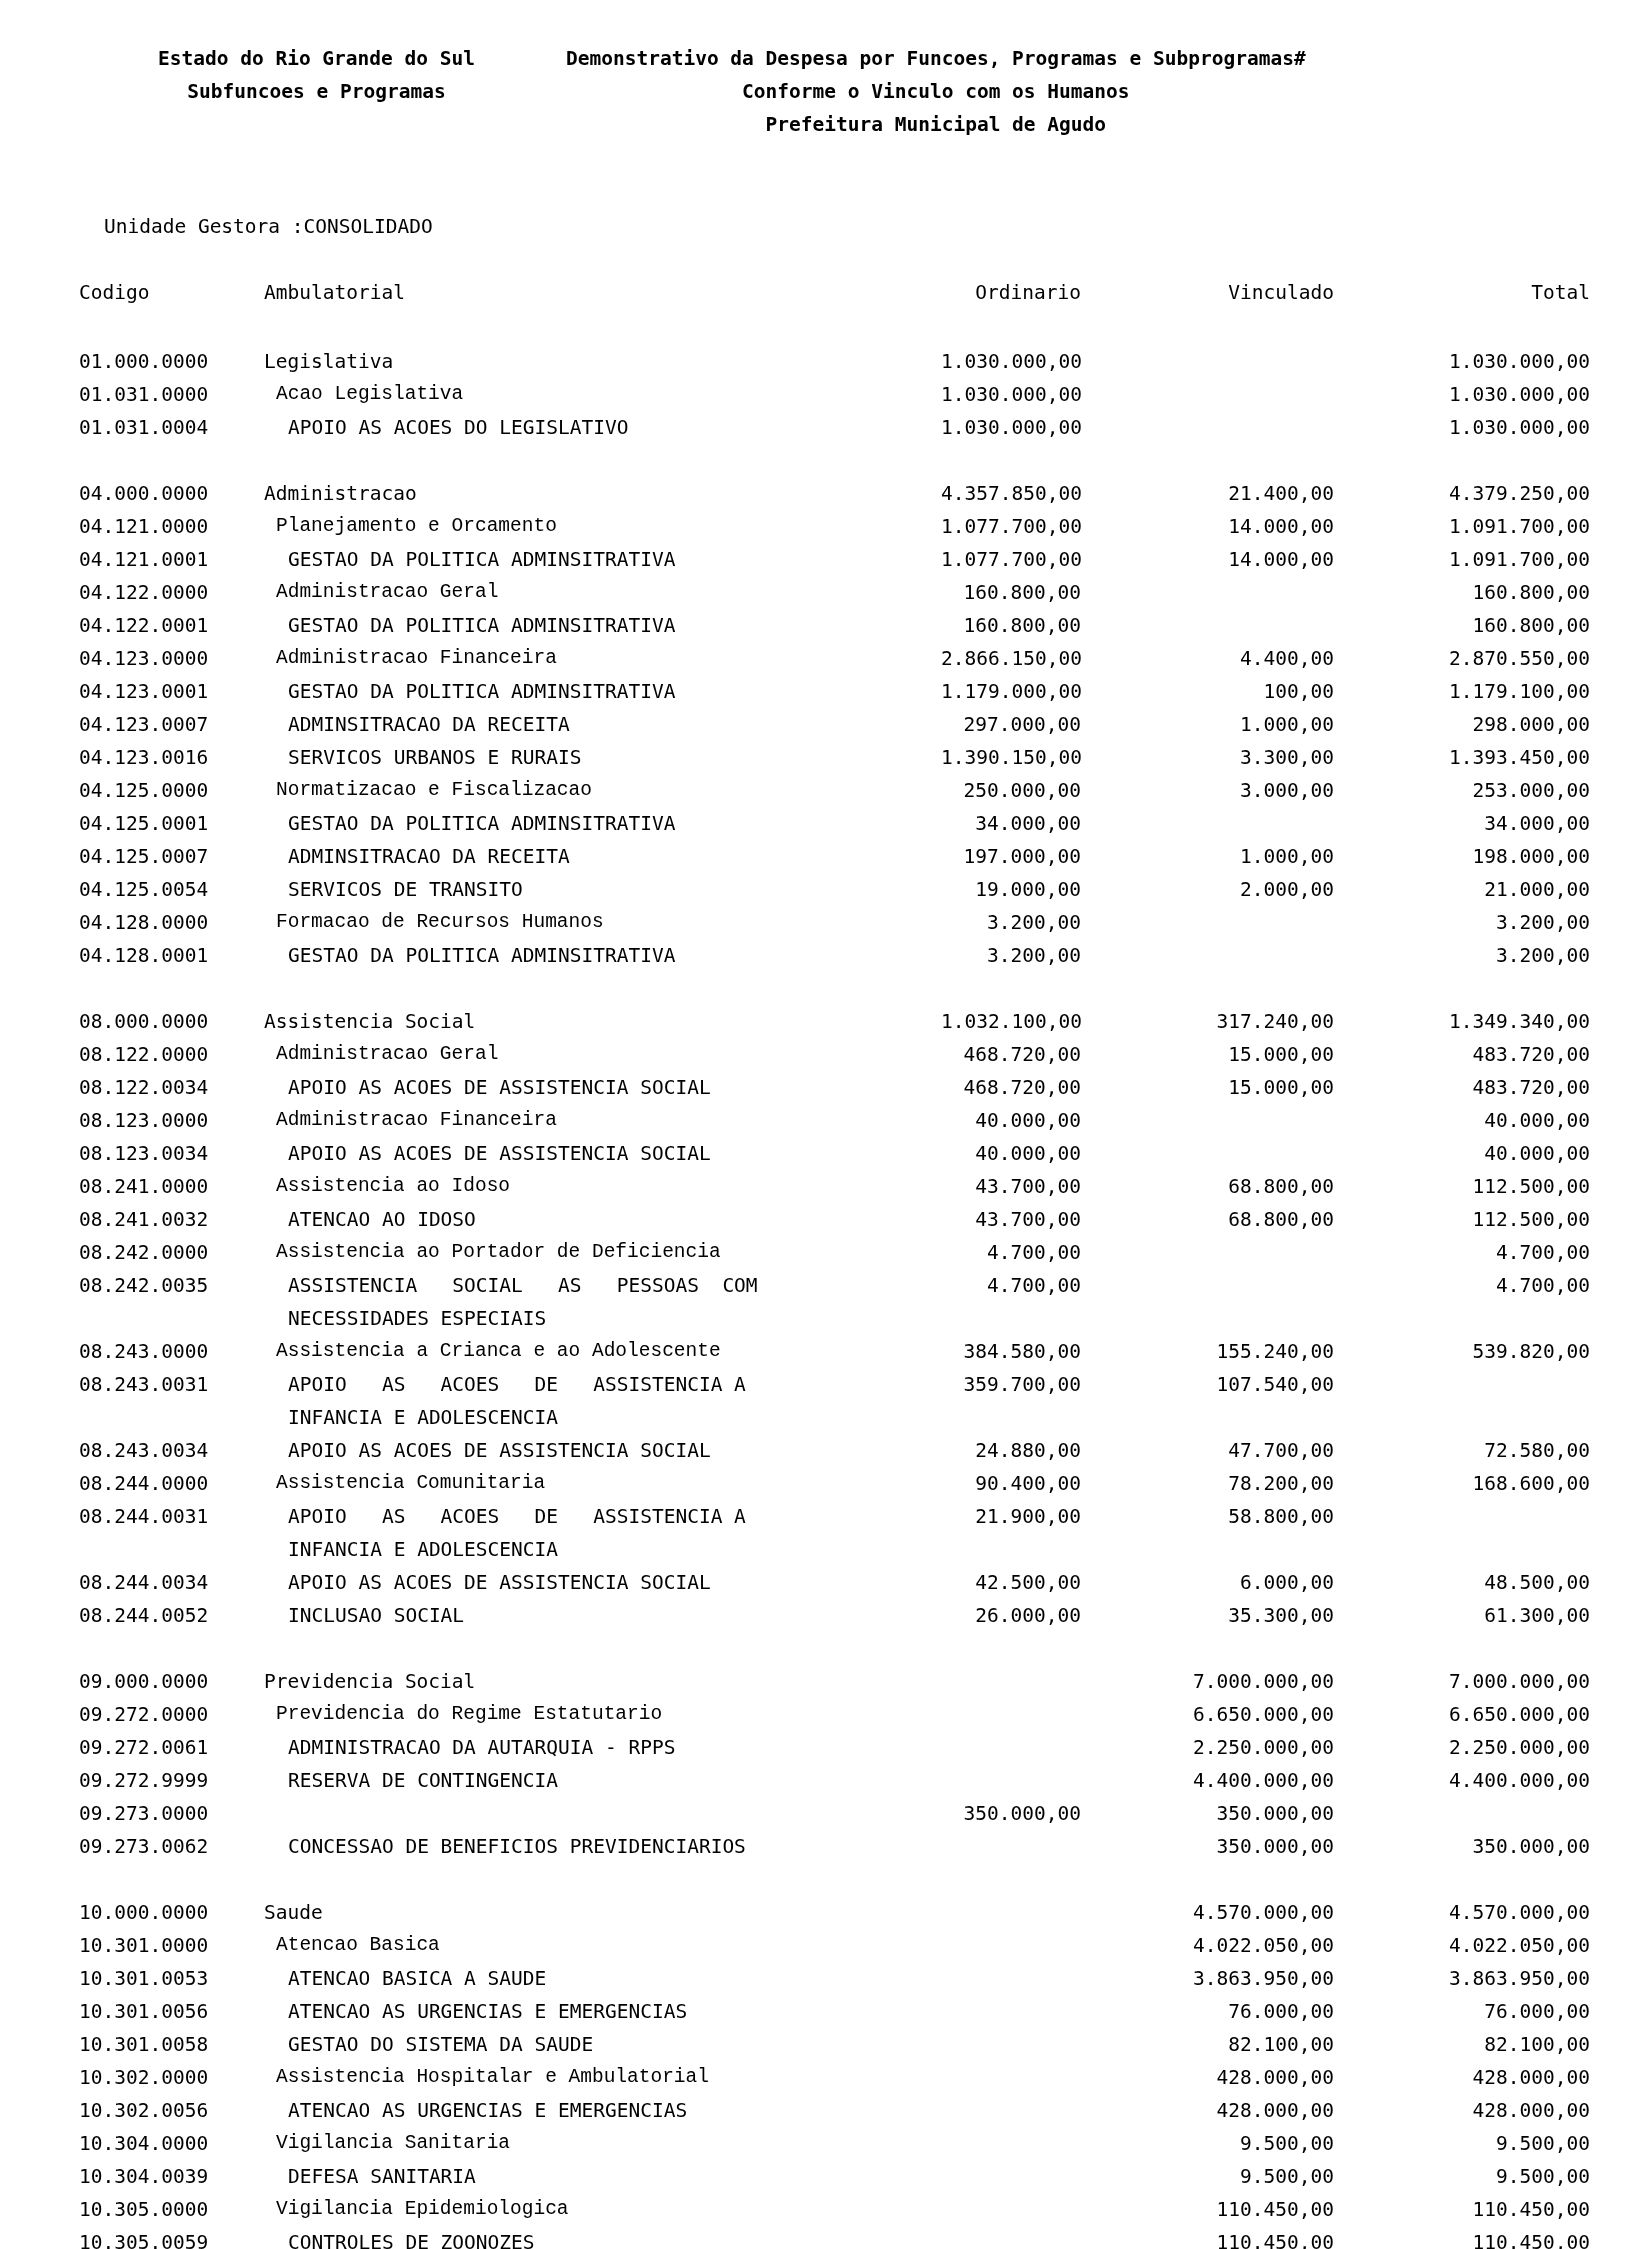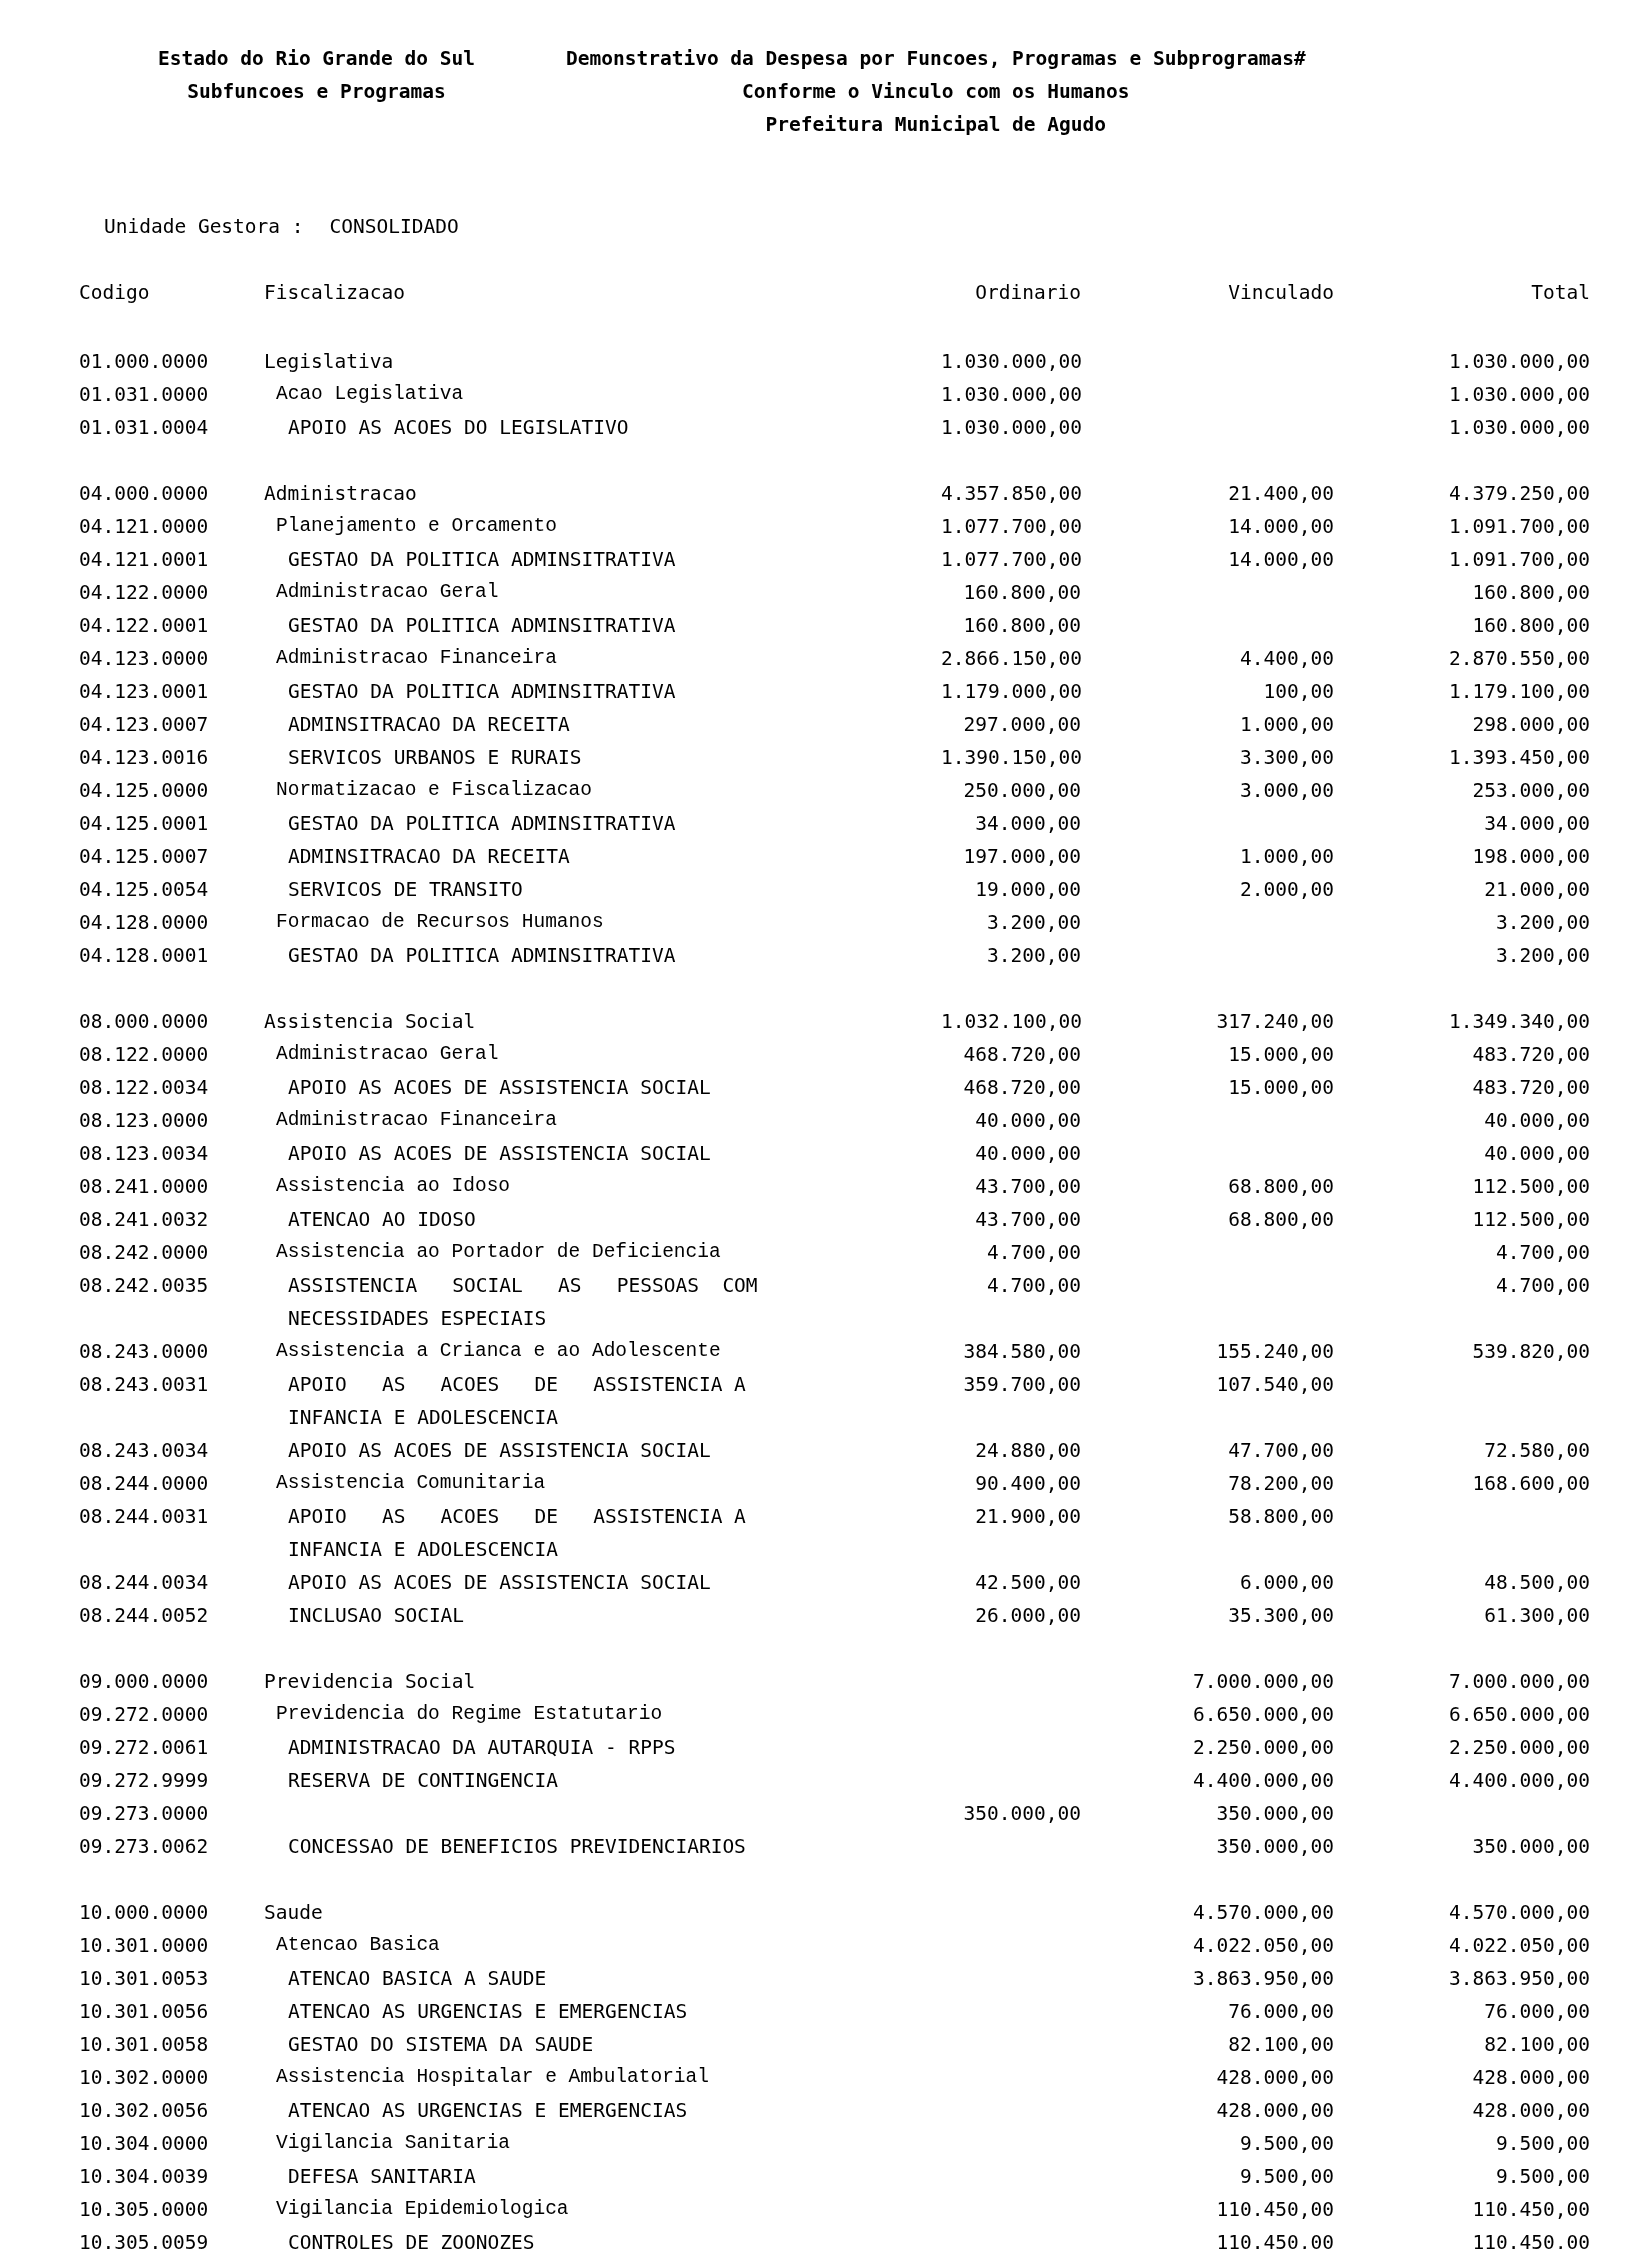--- a/index.html
+++ b/index.html
@@ -7,21 +7,21 @@
   .page { width:1645px; height:2250px; overflow:hidden; position:relative;
           font-size:19.5px; line-height:33px; background:#ffffff; }
 
   
   .report-header { display:flex; padding-top:42px; margin-left:67px; font-weight:bold; }
   .hdr-left  { width:499px; }
   .hdr-line  { height:33px; white-space:pre;text-align:center; }
 
   
   .unit-line { margin-left:57px; margin-top:36px; white-space:pre; }
-  .unit-value { margin-left:26px; }
+  .unit-value { }
 
   
   .row { display:grid; grid-template-columns:185px 677px 140px 253px 256px; margin-left:79px; }
   .col-code { white-space:pre; }
   .col-spec { white-space:pre; }
   .col-num  { text-align:right; white-space:pre; }
   .lvl2 .col-spec { padding-left:12px;font-family:Liberation Mono, monospace; }
   .lvl3 .col-spec { padding-left:24px; }
   .gap { margin-top:33px; }
   .col-headers { }
@@ -43,21 +43,21 @@
       <div class="hdr-line">Prefeitura Municipal de Agudo</div>
     </div>
   </div>
 
   <div class="unit-line">
     <span>Unidade Gestora :</span><span class="unit-value">CONSOLIDADO</span>
   </div>
 
   <div class="row col-headers">
     <div class="col-code">Codigo</div>
-    <div class="col-spec">Fiscalizacao</div>
+    <div class="col-spec">Ambulatorial</div>
     <div class="col-num">Ordinario</div>
     <div class="col-num">Vinculado</div>
     <div class="col-num">Total</div>
   </div>
 
   <div id="table-body">
       <div class="row lvl1">
     <div class="col-code">01.000.0000</div>
     <div class="col-spec"><div>Legislativa</div></div>
     <div class="col-num">1.030.000,00</div>

